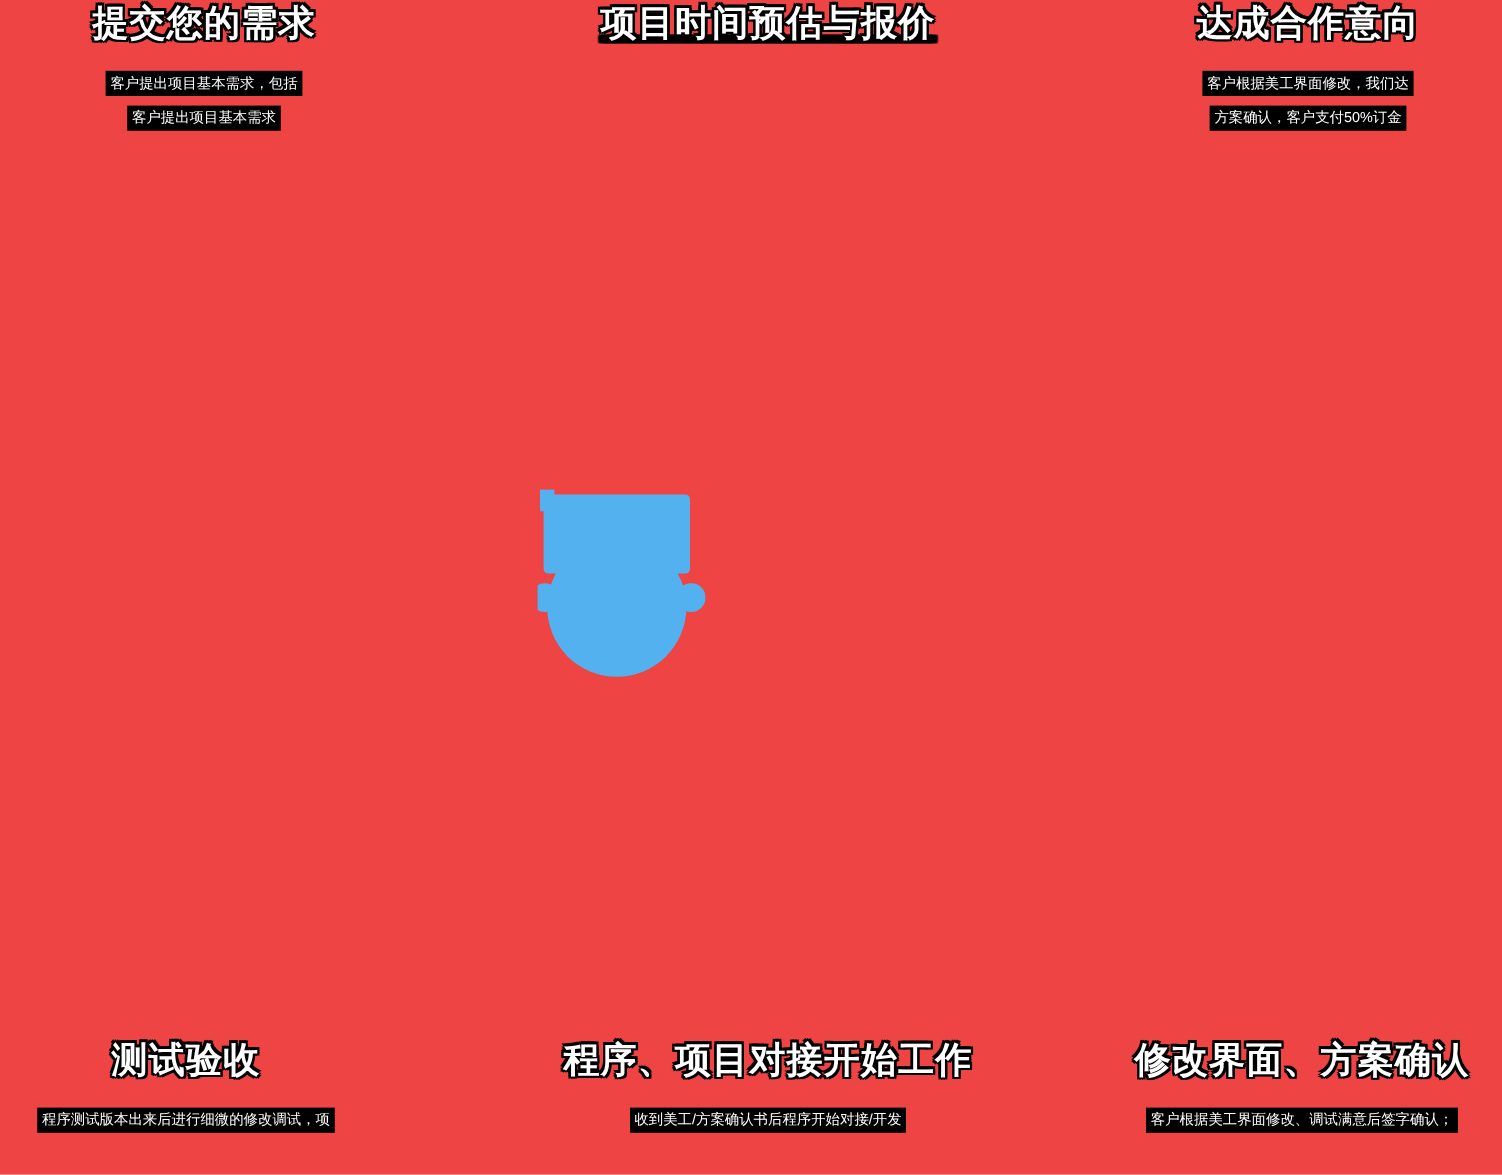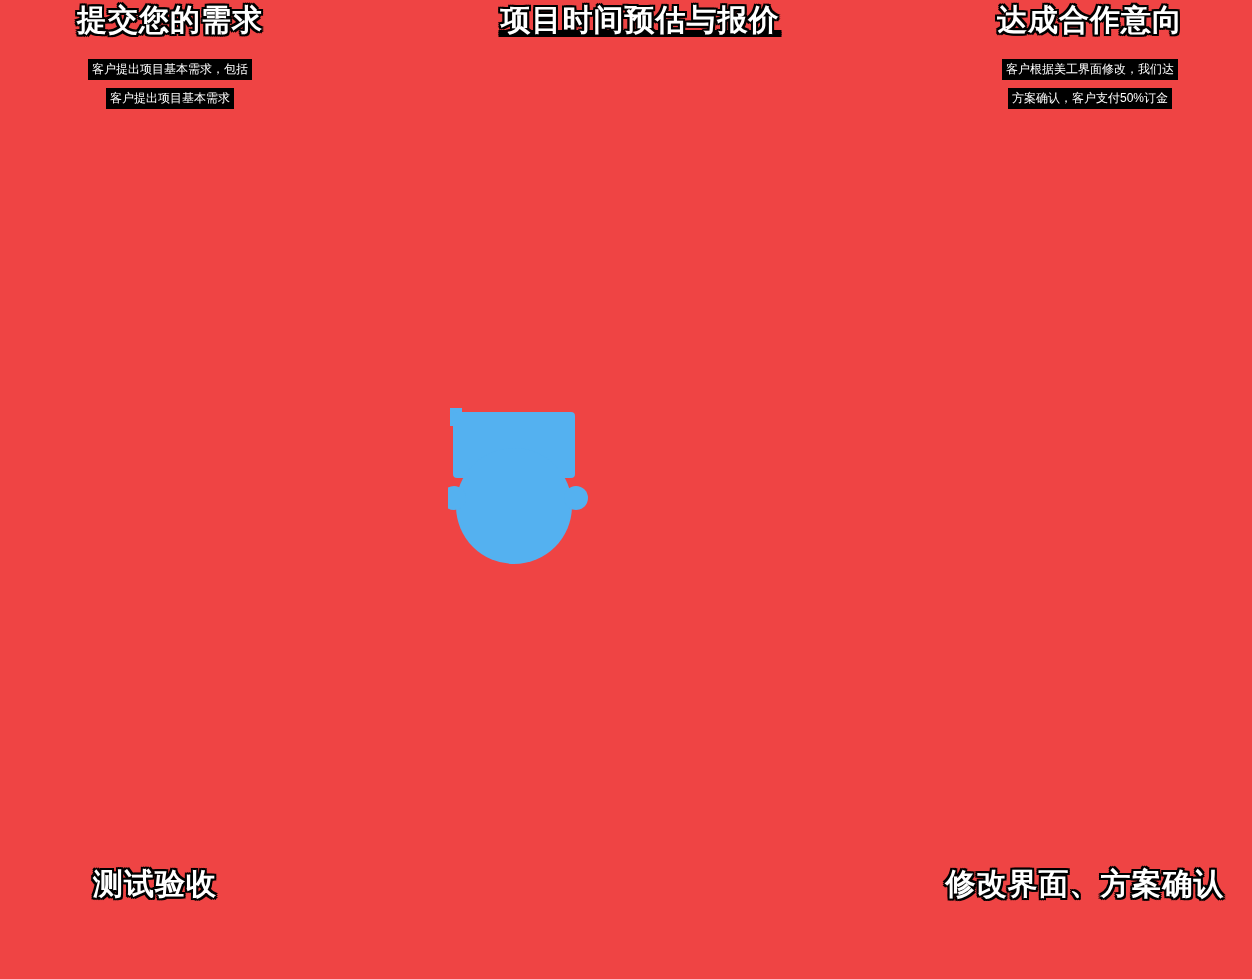--- a/index.html
+++ b/index.html
@@ -91,25 +91,31 @@
         <circle cx="66" cy="100" r="58"></circle>
         <circle cx="6" cy="92" r="12"></circle>
         <circle cx="128" cy="92" r="12"></circle>
       </g>
     </svg>
   </div>
 
   <div class="step" id="step4">
     <h2 class="step-title">测试验收</h2>
     <div class="step-desc">
-      <br>
+      <span class="desc-line">程序测试版本出来后进行细微的修改调试，项</span><br>
     </div>
   </div>
 
+  <div class="step" id="step5">
+    <h2 class="step-title">程序、项目对接开始工作</h2>
+    <div class="step-desc">
+      <span class="desc-line">收到美工/方案确认书后程序开始对接/开发</span>
+    </div>
+  </div>
 
   <div class="step" id="step6">
     <h2 class="step-title">修改界面、方案确认</h2>
     <div class="step-desc">
-      <br>
+      <span class="desc-line">客户根据美工界面修改、调试满意后签字确认；</span><br>
     </div>
   </div>
 
 </div>
 
 </body></html>

